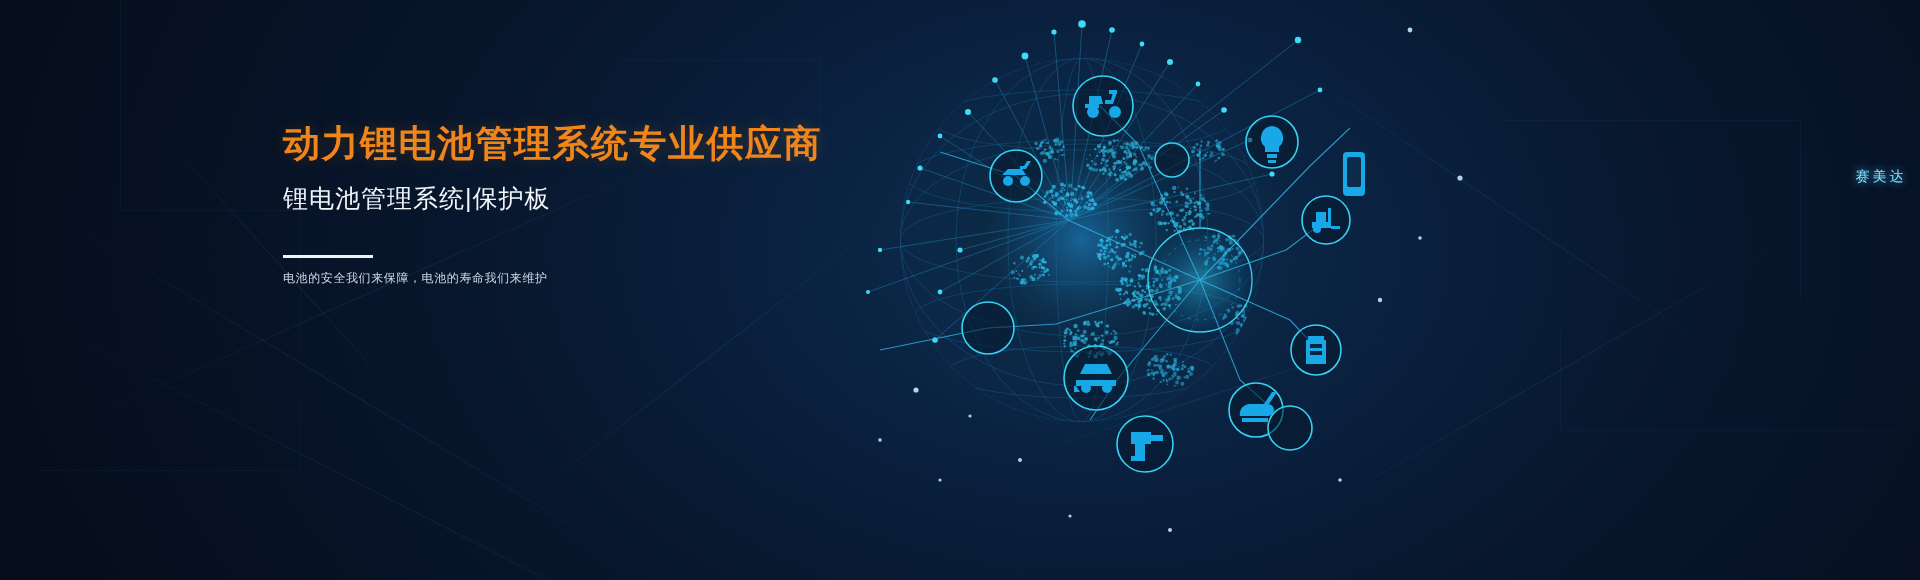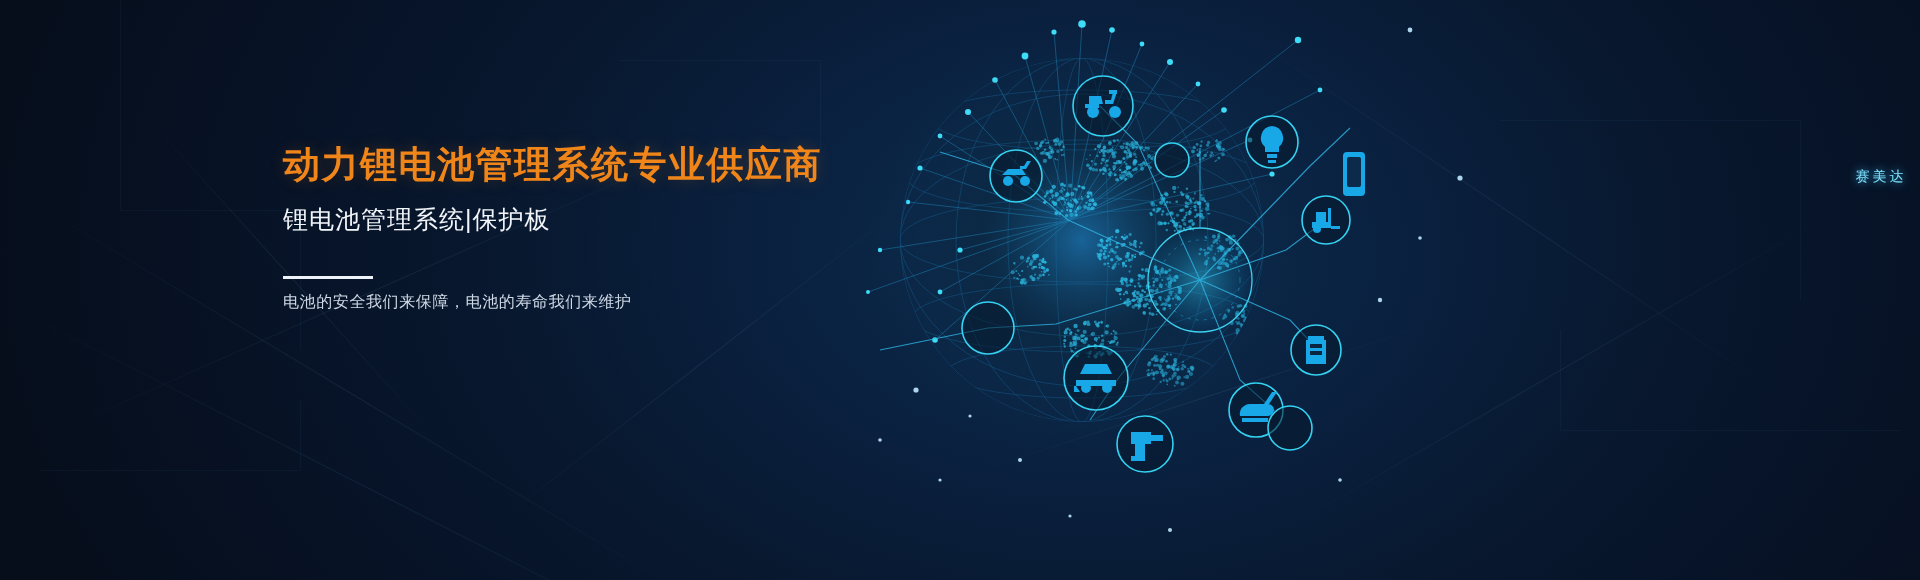--- a/index.html
+++ b/index.html
@@ -18,29 +18,28 @@
   .tv{width:1px;}
   .th{height:1px;}
   .diag{position:absolute;height:1px;background:linear-gradient(90deg,rgba(110,190,230,0),rgba(110,190,230,.10),rgba(110,190,230,0));transform-origin:0 0;}
 
   
   .textblock{position:absolute;left:283px;top:125px;width:560px;}
   .headline{
     font-size:37px;line-height:1;letter-spacing:1.5px;font-weight:700;
     color:#f08519;white-space:nowrap;
     text-shadow:0 0 16px rgba(240,133,25,.22);
-    margin-top:21px;
   }
   .subtitle{
     margin-top:24px;font-size:25px;line-height:1;letter-spacing:1px;
     color:#f2f6fb;font-weight:400;white-space:nowrap;
   }
   .rule{margin-top:44px;width:90px;height:3px;background:#eef3f9;}
   .tagline{
-    margin-top:13px;font-size:16px;line-height:1.3;letter-spacing:.6px;
+    margin-top:13px;font-size:12px;line-height:1.3;letter-spacing:.6px;
     color:#cfd9e6;white-space:nowrap;
   }
 
   
   .globe{position:absolute;left:820px;top:-80px;width:720px;height:700px;}
   .globe svg{display:block;width:100%;height:100%;overflow:visible;}
 
   .hublabel{
     position:absolute;left:1018px;top:248px;width:86px;
     text-align:center;font-size:14px;letter-spacing:3px;

